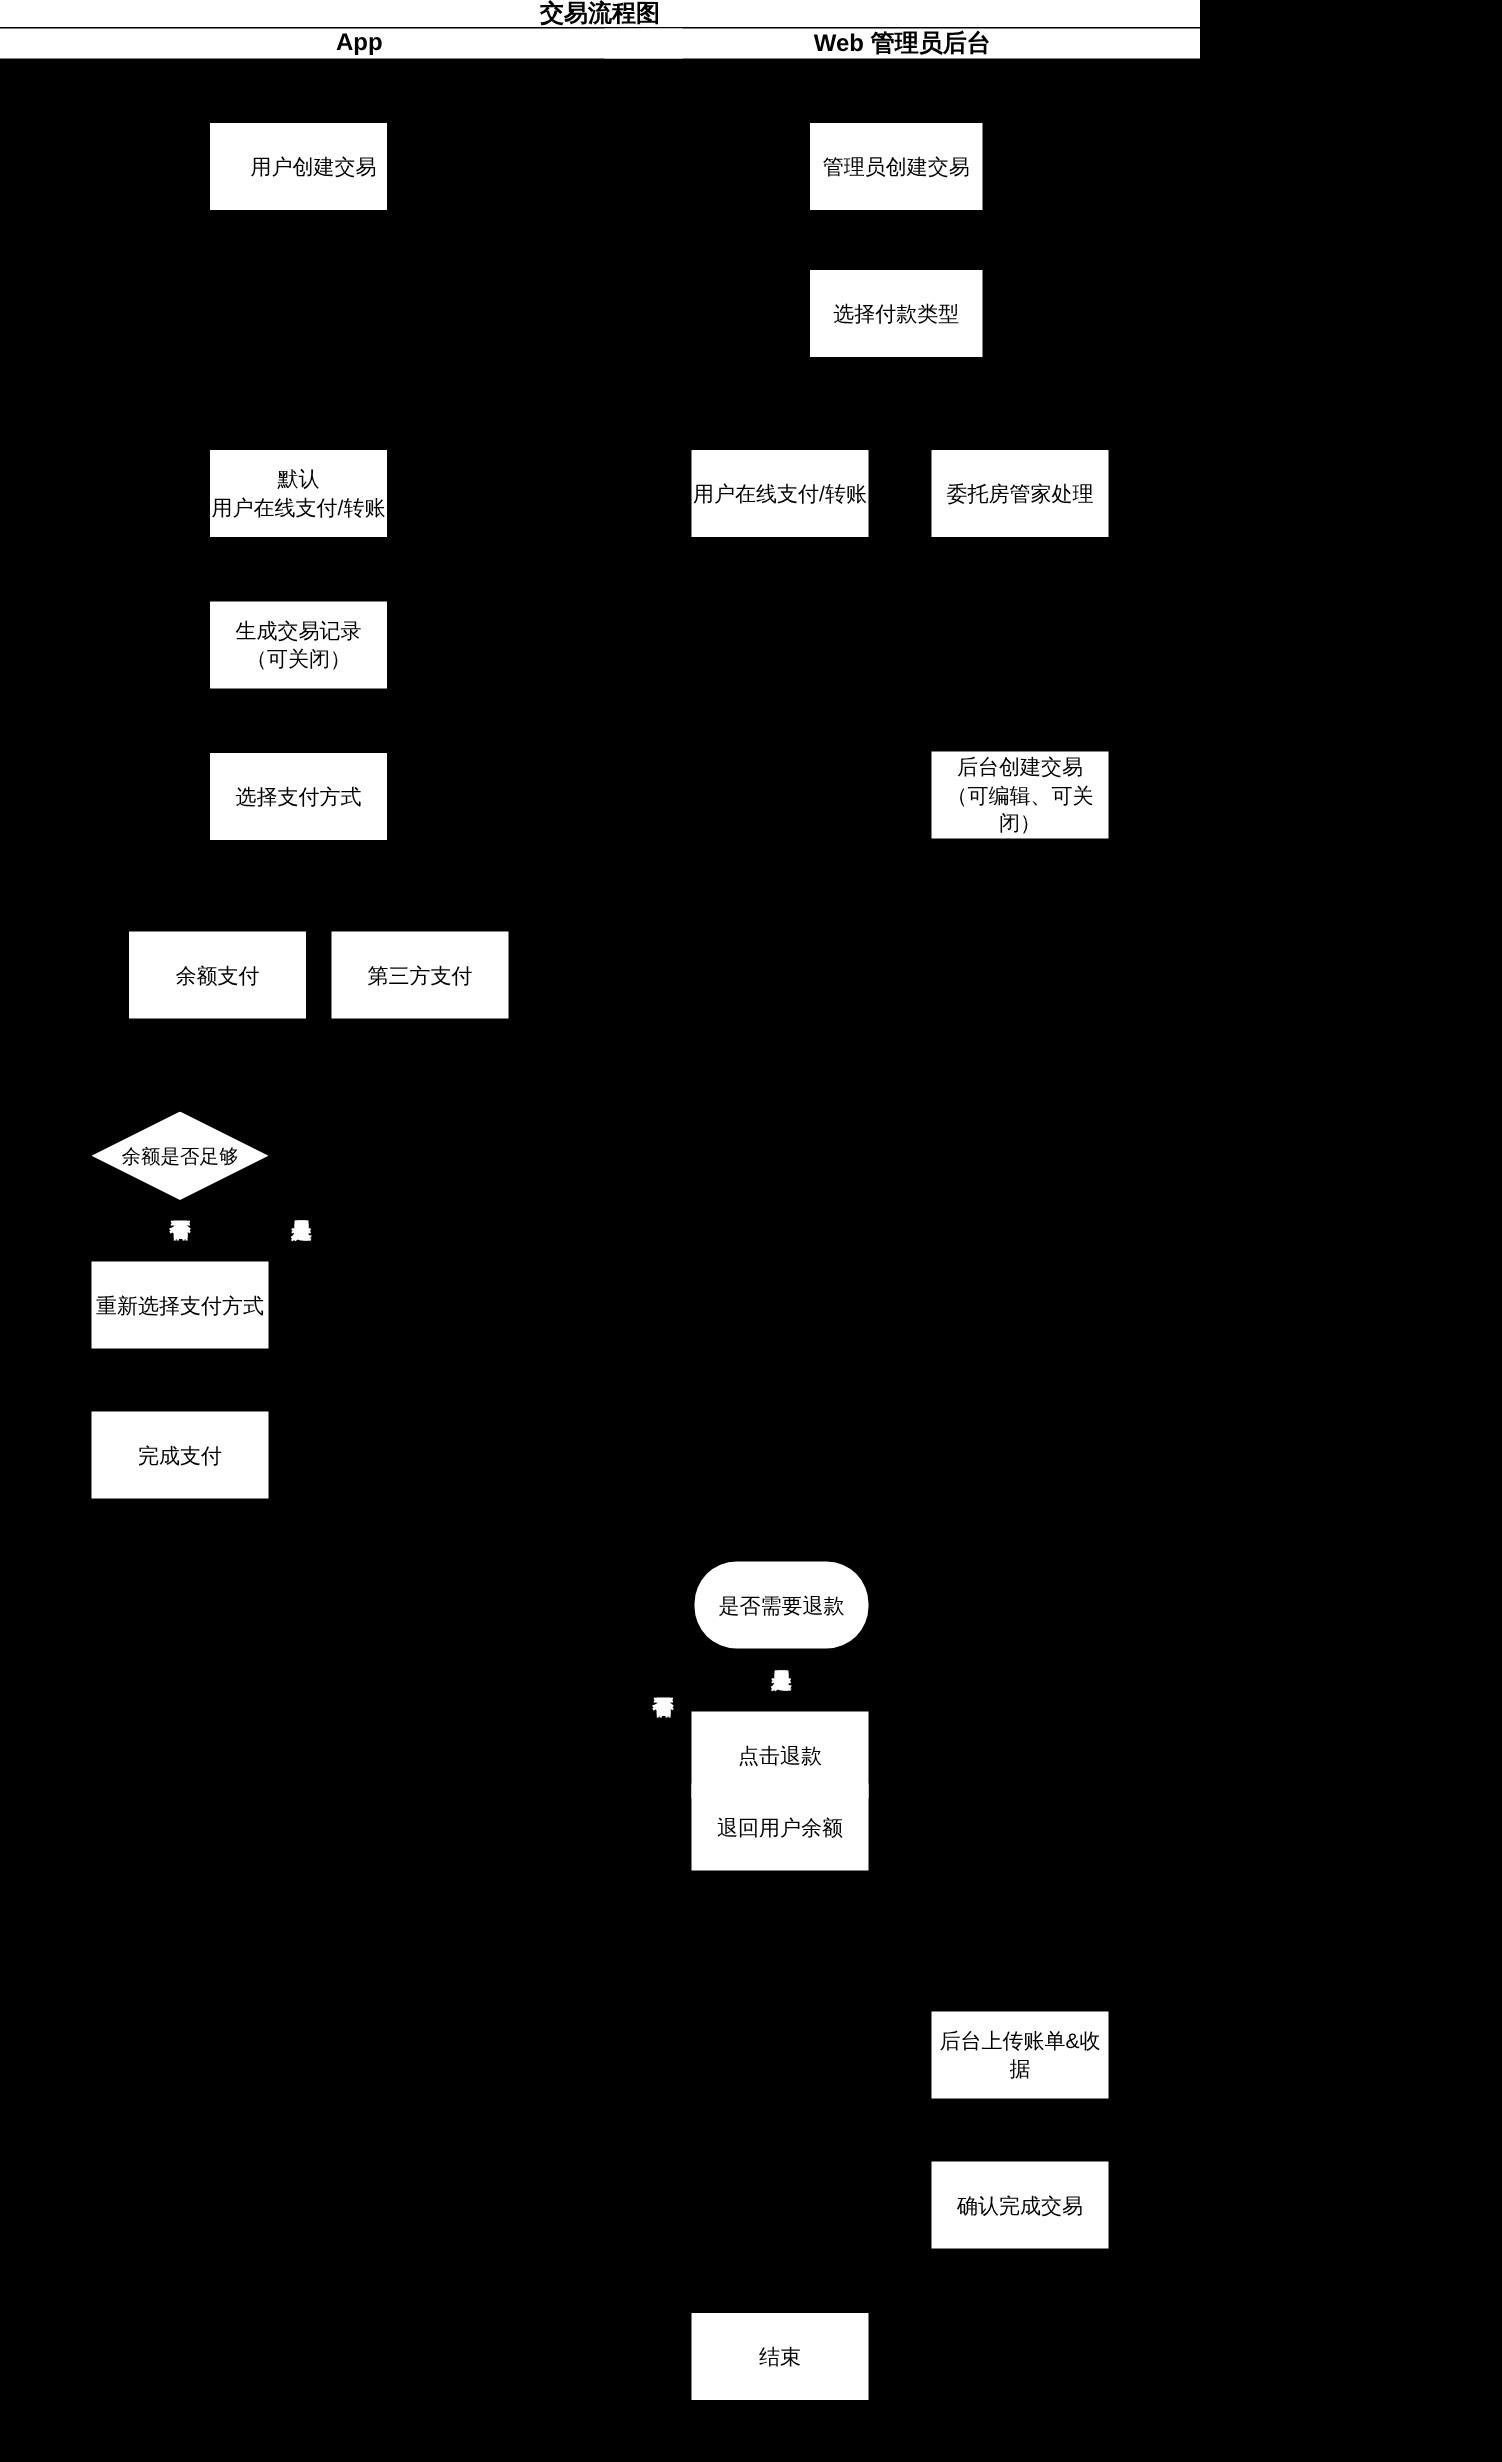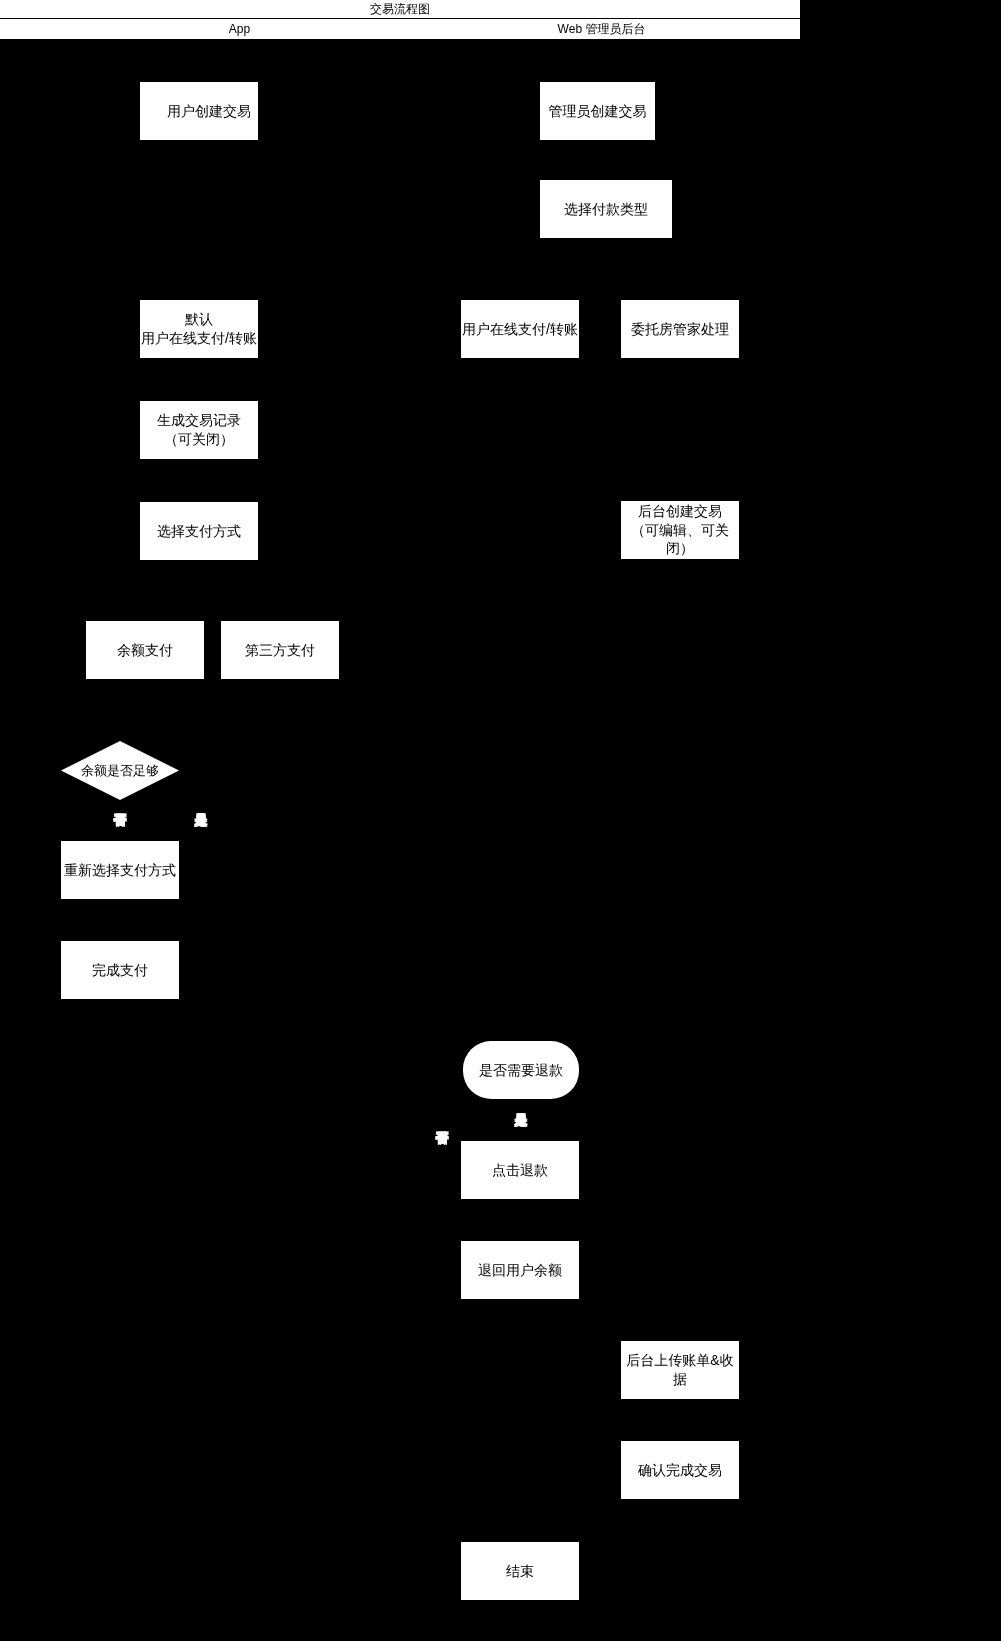--- a/index.html
+++ b/index.html
@@ -16,22 +16,22 @@
     overflow: hidden;
   }
   
   .hdr-cell {
     position: absolute;
     background: #ffffff;
     color: #000000;
     display: flex;
     align-items: center;
     justify-content: center;
-    font-weight: normal;
-    font-size: 12px;
+    font-weight: bold;
+    font-size: 16px;
     box-sizing: border-box;
   }
   .hdr-title { left: 0; top: 0; width: 800px; height: 18px; }
   .hdr-app   { left: 0; top: 19px; width: 455px; height: 20px; padding-left: 24px; }
   .hdr-web   { left: 403px; top: 19px; width: 397px; height: 20px; }
 
   
   .node {
     position: absolute;
     background: #ffffff;
@@ -47,34 +47,34 @@
     height: 58px;
     box-sizing: border-box;
   }
   .diamond {
     clip-path: polygon(50% 0%, 100% 50%, 50% 100%, 0% 50%);
     font-size: 13px;
   }
   
   .n-user-create        { left: 140px; top: 82px; padding-left: 20px; }
   .n-admin-create       { left: 540px; top: 82px; width: 115px; }
-  .n-choose-pay-type    { left: 540px; top: 180px; width: 132px; }
+  .n-choose-pay-type    { left: 540px; top: 180px; width: 115px; }
   .n-default-online-pay { left: 140px; top: 300px; }
   .n-user-online-pay    { left: 461px; top: 300px; }
   .n-delegate-butler    { left: 621px; top: 300px; }
   .n-gen-record         { left: 140px; top: 401px; }
   .n-choose-pay-method  { left: 140px; top: 502px; }
   .n-balance-pay        { left: 61px;  top: 621px; margin-left: 25px; }
   .n-third-party-pay    { left: 221px; top: 621px; }
   .n-balance-enough     { left: 61px;  top: 741px; height: 59px; }
   .n-re-choose          { left: 61px;  top: 841px; }
   .n-complete-pay       { left: 61px;  top: 941px; }
   .n-need-refund        { left: 463px; top: 1041px; width: 116px; border-radius: 28px; }
   .n-click-refund       { left: 461px; top: 1141px; }
-  .n-refund-balance     { left: 461px; top: 1241px; }
+  .n-refund-balance     { left: 461px; top: 1189px; }
   .n-upload-bill        { left: 621px; top: 1341px; }
   .n-confirm-complete   { left: 621px; top: 1441px; }
   .n-end                { left: 461px; top: 1542px; }
 
   
   .edge-label {
     position: absolute;
     color: #000000;
     font-size: 12px;
     font-weight: bold;

